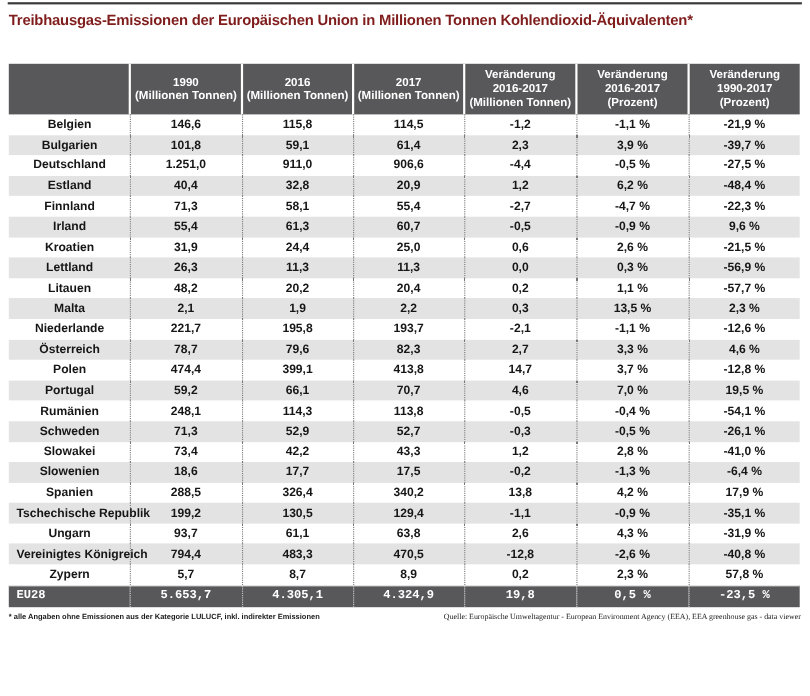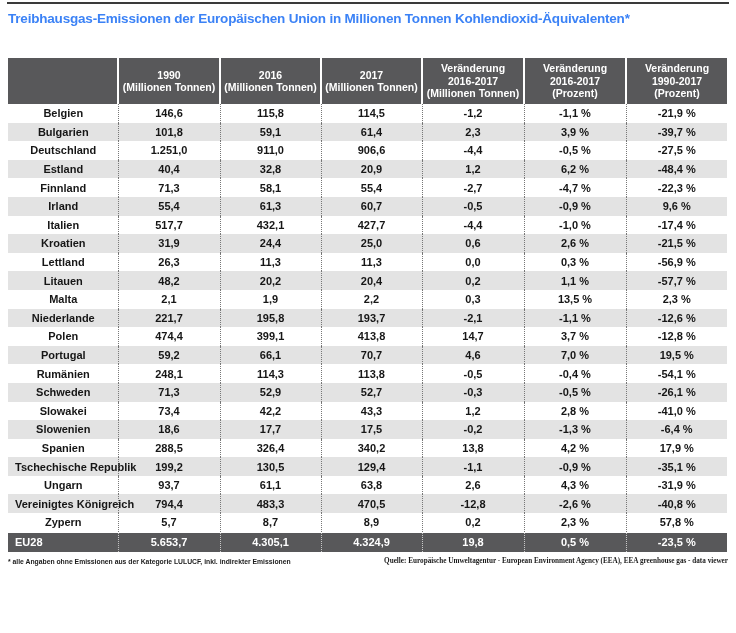--- a/index.html
+++ b/index.html
@@ -16,21 +16,21 @@
     height: 2px;
     background: #3a3a3a;
     margin: 2px 7px 0 7px;
   }
 
   h1.title {
     margin: 7px 8px 7px 8px;
     font-size: 13.5px;
     font-weight: bold;
     letter-spacing: -0.2px;
-    color: #3b82f6;
+    color: #7f1d1d;
   }
 
   table.emissions {
     border-collapse: collapse;
     table-layout: fixed;
     margin-left: 8px;
     width: 719px;
     font-size: 11px;
     margin-top: 32px;
   }
@@ -62,40 +62,41 @@
 
   tfoot td {
     background: #58585a;
     color: #ffffff;
     font-weight: bold;
     text-align: center;
     height: 15px;
     padding: 2px 0;
     border-top: 1px solid #ffffff;
     white-space: nowrap;
+    font-family: Liberation Mono, monospace;
   }
   tfoot td + td { border-left: 1px dotted #c9c9c9; }
   tfoot td.country { text-align: left; padding-left: 7px; }
 
   .footer {
     display: flex;
     justify-content: space-between;
     align-items: flex-start;
     margin: 4px 8px 0 8px;
   }
   .footnote {
     font-size: 6.8px;
     font-weight: bold;
     color: #1a1a1a;
     padding-top: 2px;
   }
   .source {
     text-align: center;
     font-family: "Liberation Serif", "DejaVu Serif", serif;
-    font-weight: bold;
+    font-weight: normal;
     font-size: 7.2px;
     line-height: 10.5px;
     color: #1a1a1a;
   }
 </style>
 </head>
 <body>
 
 <div class="page">
 
@@ -173,29 +174,20 @@
         <tr>
           <td class="country">Irland</td>
           <td>55,4</td>
           <td>61,3</td>
           <td>60,7</td>
           <td>-0,5</td>
           <td>-0,9 %</td>
           <td>9,6 %</td>
         </tr>
         <tr>
-          <td class="country">Italien</td>
-          <td>517,7</td>
-          <td>432,1</td>
-          <td>427,7</td>
-          <td>-4,4</td>
-          <td>-1,0 %</td>
-          <td>-17,4 %</td>
-        </tr>
-        <tr>
           <td class="country">Kroatien</td>
           <td>31,9</td>
           <td>24,4</td>
           <td>25,0</td>
           <td>0,6</td>
           <td>2,6 %</td>
           <td>-21,5 %</td>
         </tr>
         <tr>
           <td class="country">Lettland</td>
@@ -225,20 +217,29 @@
           <td>2,3 %</td>
         </tr>
         <tr>
           <td class="country">Niederlande</td>
           <td>221,7</td>
           <td>195,8</td>
           <td>193,7</td>
           <td>-2,1</td>
           <td>-1,1 %</td>
           <td>-12,6 %</td>
+        </tr>
+        <tr>
+          <td class="country">Österreich</td>
+          <td>78,7</td>
+          <td>79,6</td>
+          <td>82,3</td>
+          <td>2,7</td>
+          <td>3,3 %</td>
+          <td>4,6 %</td>
         </tr>
         <tr>
           <td class="country">Polen</td>
           <td>474,4</td>
           <td>399,1</td>
           <td>413,8</td>
           <td>14,7</td>
           <td>3,7 %</td>
           <td>-12,8 %</td>
         </tr>

